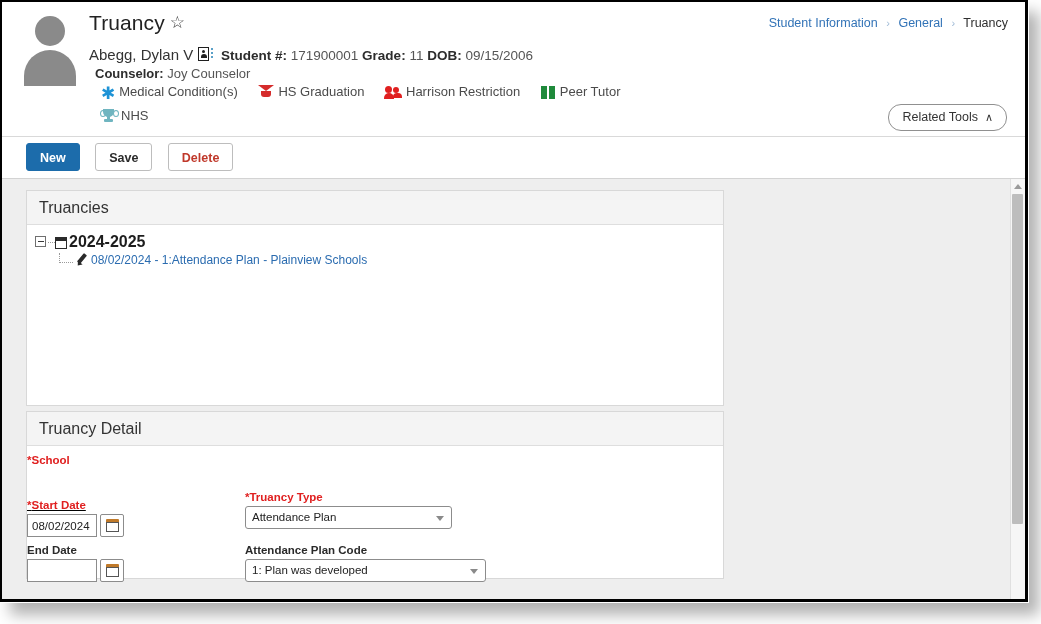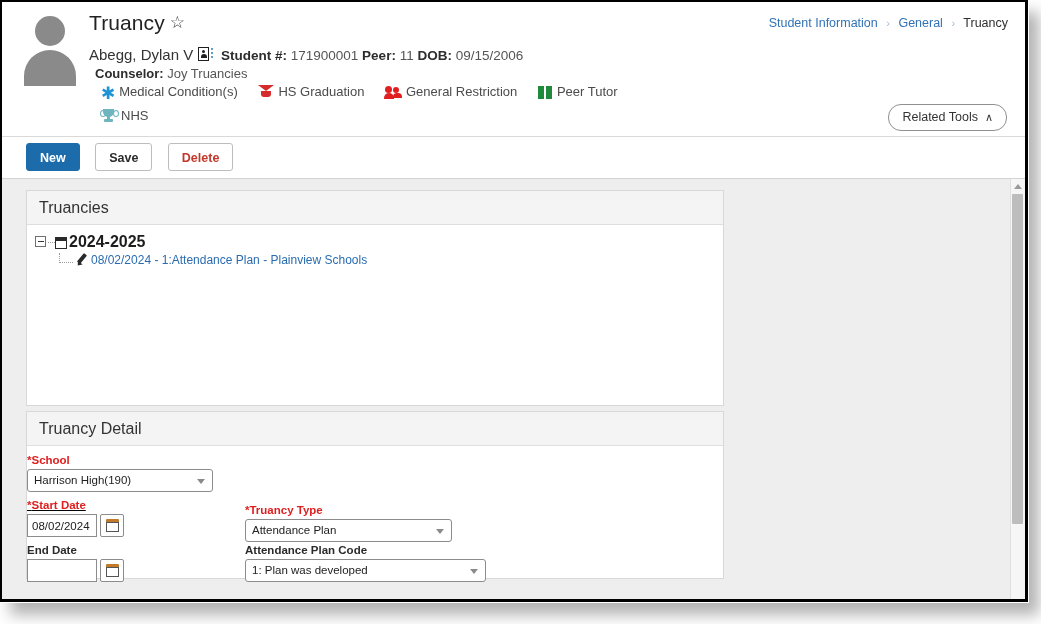--- a/index.html
+++ b/index.html
@@ -609,40 +609,40 @@
       <span class="crumb-sep">›</span>
       <span class="crumb-link">General</span>
       <span class="crumb-sep">›</span>
       <span class="crumb-current">Truancy</span>
     </div>
 
     <div class="student-line">
       <span class="student-name">Abegg, Dylan V</span><span class="id-card-icon"><span class="card"></span><span class="dots"></span></span>
       <span class="fld-label">Student #:</span>
       <span class="fld-val">171900001</span>
-      <span class="fld-label">Peer:</span>
+      <span class="fld-label">Grade:</span>
       <span class="fld-val">11</span>
       <span class="fld-label">DOB:</span>
       <span class="fld-val">09/15/2006</span>
     </div>
 
     <div class="counselor-line">
       <span class="fld-label">Counselor:</span>
-      <span class="fld-val">Joy Truancies</span>
+      <span class="fld-val">Joy Counselor</span>
     </div>
 
     <div class="flag-row r1">
       <span class="flag">
         <span class="gi icon-asterisk">✱</span><span>Medical Condition(s)</span>
       </span>
       <span class="flag">
         <span class="gi icon-cap"></span><span>HS Graduation</span>
       </span>
       <span class="flag">
-        <span class="gi icon-people"><span class="p1"></span><span class="p2"></span><span class="b1"></span><span class="b2"></span></span><span>General Restriction</span>
+        <span class="gi icon-people"><span class="p1"></span><span class="p2"></span><span class="b1"></span><span class="b2"></span></span><span>Harrison Restriction</span>
       </span>
       <span class="flag">
         <span class="gi icon-book"><span class="pg-l"></span><span class="pg-r"></span></span><span>Peer Tutor</span>
       </span>
     </div>
 
     <div class="flag-row r2">
       <span class="flag">
         <span class="gi icon-trophy"><span class="ear-l"></span><span class="ear-r"></span><span class="cup"></span><span class="stem"></span><span class="base"></span></span><span>NHS</span>
       </span>
@@ -672,24 +672,20 @@
         </div>
       </div>
     </div>
 
     <div class="panel" id="detail-panel">
       <div class="panel-header">Truancy Detail</div>
       <div class="form-body">
 
         <div class="field" style="left:0px; top:8px; width:190px;">
           <div class="f-label req"><span class="ast">*</span><span>School</span></div>
-          <div class="select-box" style="width:186px;">
-            <span class="sel-text">Harrison High(190)</span>
-            <span class="caret"></span>
-          </div>
         </div>
 
         <div class="field" style="left:0px; top:53px; width:130px;text-decoration:underline;">
           <div class="f-label req"><span class="ast">*</span><span>Start Date</span></div>
           <div class="date-field">
             <input class="date-input" type="text" value="08/02/2024" style="">
             <div class="date-btn">
               <span class="mini-cal">
                   <span class="mtop"></span>
                   <span class="mbody"></span>
@@ -704,21 +700,21 @@
             <input class="date-input" type="text" value="" style="">
             <div class="date-btn">
               <span class="mini-cal">
                   <span class="mtop"></span>
                   <span class="mbody"></span>
                 </span>
             </div>
           </div>
         </div>
 
-        <div class="field" style="left:218px; top:58px; width:210px;">
+        <div class="field" style="left:218px; top:45px; width:210px;">
           <div class="f-label req"><span class="ast">*</span><span>Truancy Type</span></div>
           <div class="select-box" style="width:207px;">
             <span class="sel-text">Attendance Plan</span>
             <span class="caret"></span>
           </div>
         </div>
 
         <div class="field" style="left:218px; top:98px; width:215px;">
           <div class="f-label">Attendance Plan Code</div>
           <div class="select-box" style="width:241px;">

